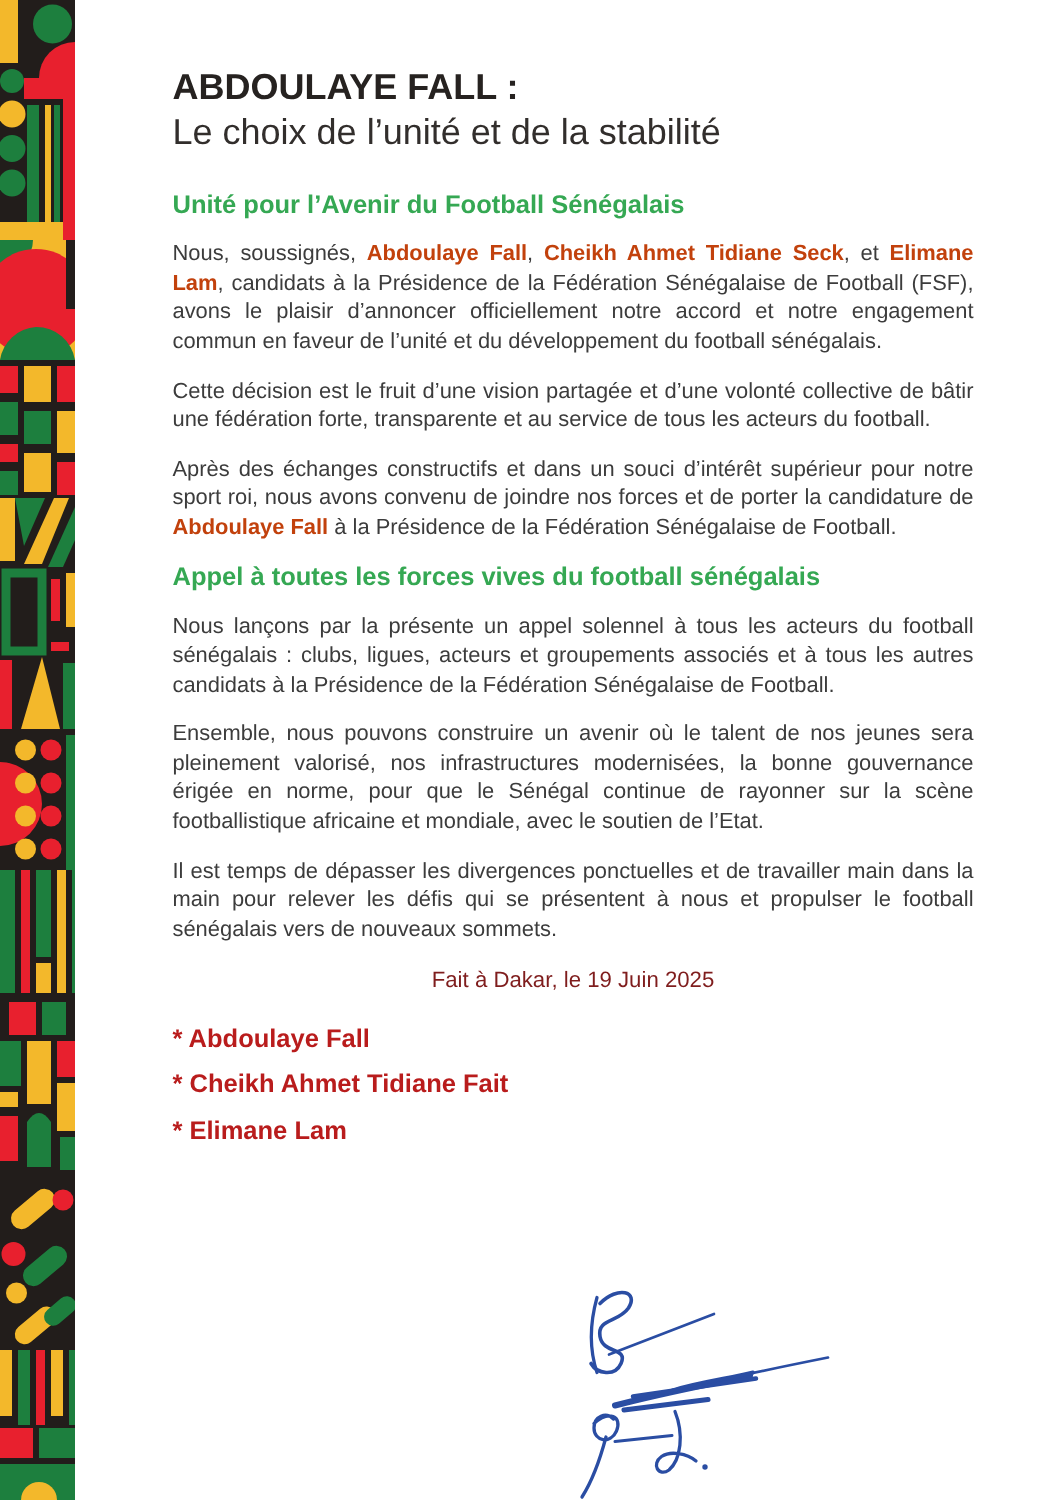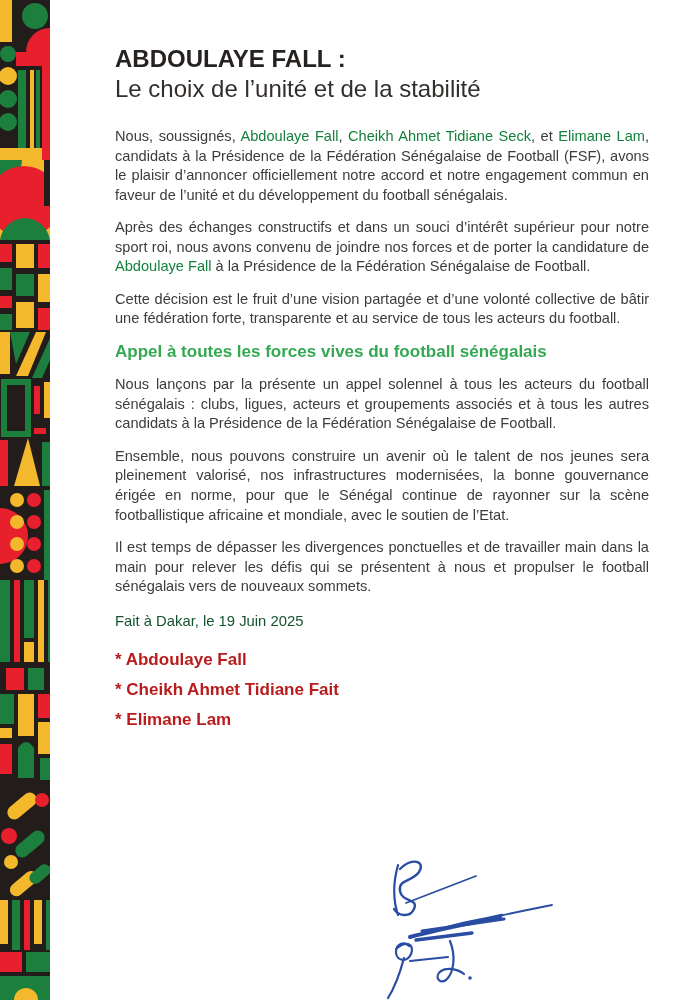--- a/index.html
+++ b/index.html
@@ -25,22 +25,22 @@
   .subtitle{
     font-size:24px;font-weight:400;color:#322e2c;margin:0 0 24px 0;line-height:1.15;
   }
   .section-heading{
     font-size:17px;font-weight:700;color:#35a853;margin:6px 0 13px 0;line-height:1.2;
   }
   .body-paragraph{
     font-size:14.6px;line-height:1.34;text-align:justify;
     margin:0 0 13px 0;color:#3c3c3c;
   }
-  .body-paragraph .bold{font-weight:400;color:#15803d;}
-  .date-line{font-size:14.8px;color:#14532d;margin:16px 0 20px 0;}
+  .body-paragraph .bold{font-weight:700;color:#c2410c;}
+  .date-line{font-size:14.8px;color:#7f1d1d;margin:16px 0 20px 0;text-align:center;}
   .signatories{margin:0;}
   .signatory{
     font-size:17px;font-weight:700;color:#b91c1c;margin:0 0 9px 0;line-height:1.25;
   }
   .sig-overlay{
     position:absolute;left:352px;top:843px;width:250px;height:157px;
     pointer-events:none;
   }
 </style>
 </head>
@@ -152,23 +152,24 @@
     <rect x="26" y="952" width="24" height="20" fill="#1d7f3e"></rect>
     <rect x="0" y="976" width="50" height="24" fill="#1d7f3e"></rect>
     <path d="M14,1000 a12,12 0 0 1 24,0 z" fill="#f3b82b"></path>
   </svg>
 
   <div class="content">
     <div class="subtitle-bold">ABDOULAYE FALL :</div>
     <div class="subtitle">Le choix de l’unité et de la stabilité</div>
 
     <div>
+        <div class="section-heading">Unité pour l’Avenir du Football Sénégalais</div>
         <p class="body-paragraph"><span>Nous, soussignés, </span><span class="bold">Abdoulaye Fall</span><span>, </span><span class="bold">Cheikh Ahmet Tidiane Seck</span><span>, et </span><span class="bold">Elimane Lam</span><span>, candidats à la Présidence de la Fédération Sénégalaise de Football (FSF), avons le plaisir d’annoncer officiellement notre accord et notre engagement commun en faveur de l’unité et du développement du football sénégalais.</span></p>
+        <p class="body-paragraph"><span>Cette décision est le fruit d’une vision partagée et d’une volonté collective de bâtir une fédération forte, transparente et au service de tous les acteurs du football.</span></p>
         <p class="body-paragraph"><span>Après des échanges constructifs et dans un souci d’intérêt supérieur pour notre sport roi, nous avons convenu de joindre nos forces et de porter la candidature de </span><span class="bold">Abdoulaye Fall</span><span> à la Présidence de la Fédération Sénégalaise de Football.</span></p>
-        <p class="body-paragraph"><span>Cette décision est le fruit d’une vision partagée et d’une volonté collective de bâtir une fédération forte, transparente et au service de tous les acteurs du football.</span></p>
         <div class="section-heading">Appel à toutes les forces vives du football sénégalais</div>
         <p class="body-paragraph"><span>Nous lançons par la présente un appel solennel à tous les acteurs du football sénégalais : clubs, ligues, acteurs et groupements associés et à tous les autres candidats à la Présidence de la Fédération Sénégalaise de Football.</span></p>
         <p class="body-paragraph"><span>Ensemble, nous pouvons construire un avenir où le talent de nos jeunes sera pleinement valorisé, nos infrastructures modernisées, la bonne gouvernance érigée en norme, pour que le Sénégal continue de rayonner sur la scène footballistique africaine et mondiale, avec le soutien de l’Etat.</span></p>
         <p class="body-paragraph"><span>Il est temps de dépasser les divergences ponctuelles et de travailler main dans la main pour relever les défis qui se présentent à nous et propulser le football sénégalais vers de nouveaux sommets.</span></p>
       </div>
 
     <div class="date-line">Fait à Dakar, le 19 Juin 2025</div>
 
     <div class="signatories">
         <div class="signatory">* Abdoulaye Fall</div>

